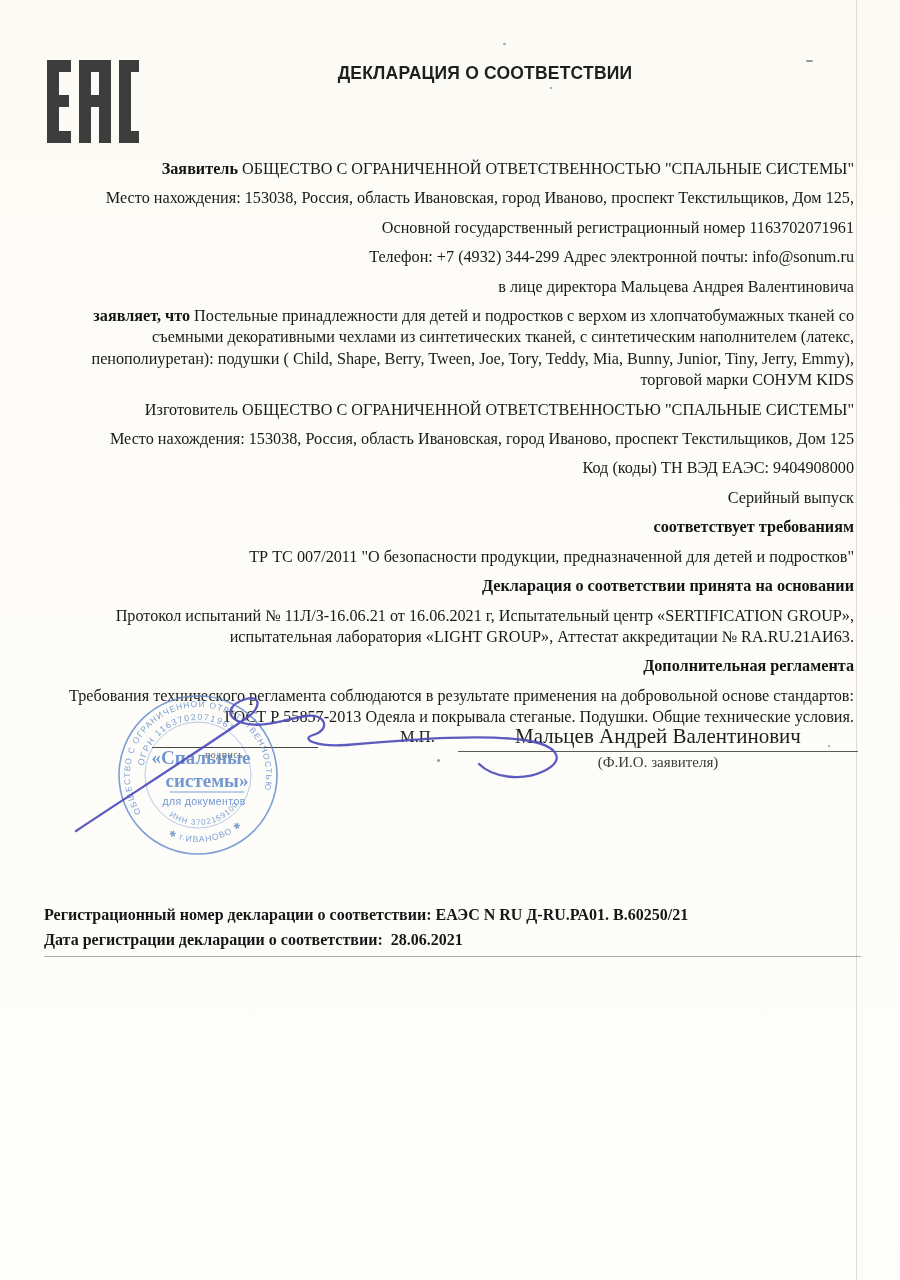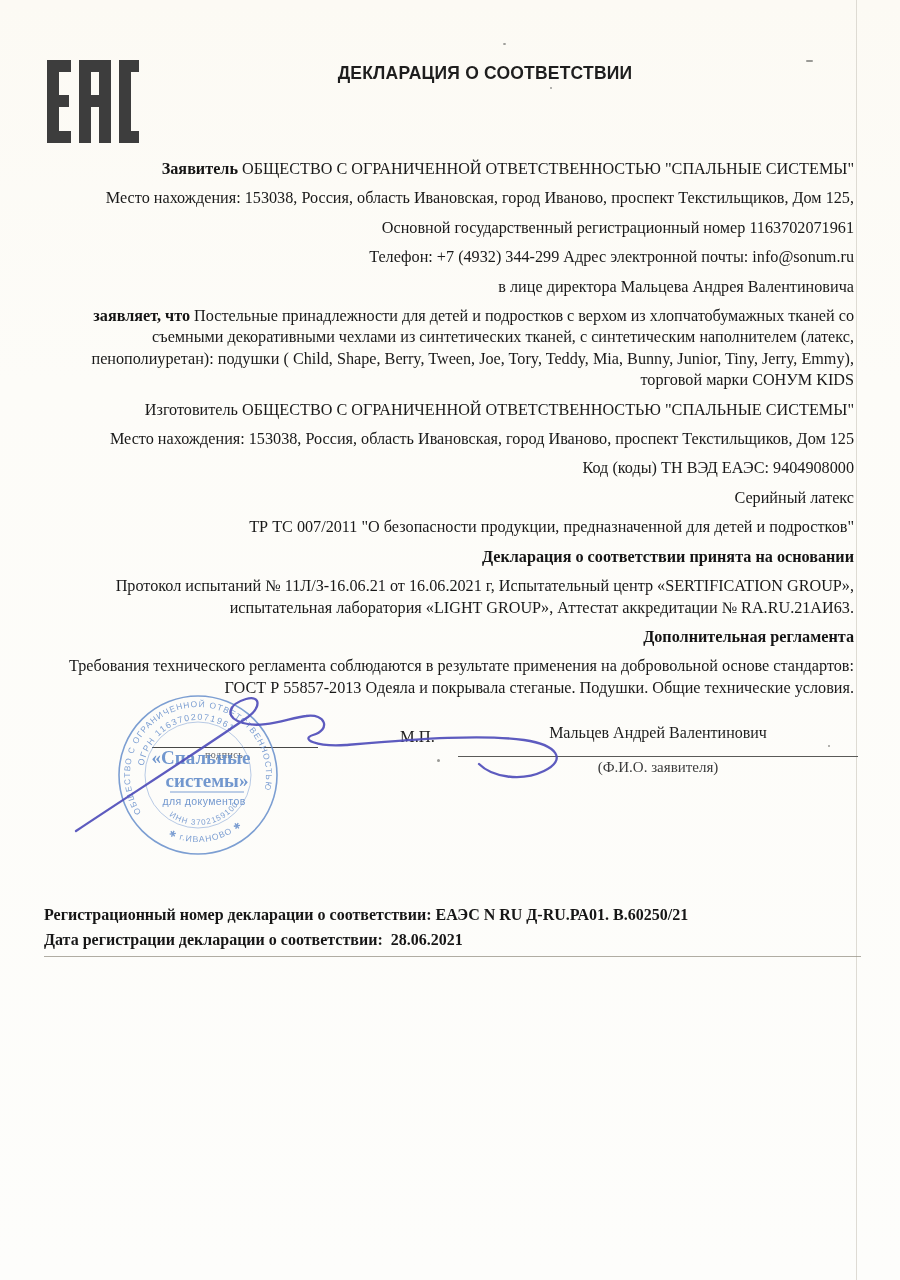--- a/index.html
+++ b/index.html
@@ -31,21 +31,21 @@
     position:absolute;left:44px;top:151px;width:818px;
     font-size:16.2px;line-height:21.4px;color:#191919;
   }
   .doc-body p{margin:8px;white-space:pre-wrap;text-align:right;}
   .doc-body p.gap{margin-top:19px;}
   .doc-body b{font-weight:bold;color:#141414;}
   
   .mp-label{position:absolute;left:400px;top:727px;font-size:16.5px;color:#222;}
   .name-block{position:absolute;left:458px;top:724px;width:400px;text-align:center;}
   .name-line{
-    font-size:16px;color:#1d1d1d;padding-bottom:14px;
+    font-size:21px;color:#1d1d1d;padding-bottom:2px;
     border-bottom:1.5px solid #5a5a58;
   }
   .name-caption{font-size:15px;color:#3c3c3c;margin-top:2px;}
   .sign-line{position:absolute;left:152px;top:747px;width:166px;border-top:1.5px solid #474745;}
   .sign-caption{
     position:absolute;left:205px;top:749px;font-size:10px;
     color:rgba(55,55,60,.8);letter-spacing:.5px;
   }
   .stamp-svg{position:absolute;left:108px;top:685px;width:180px;height:180px;opacity:.88;}
   .sig-overlay{position:absolute;left:0;top:0;width:900px;height:1280px;pointer-events:none;}
@@ -95,21 +95,22 @@
   <div class="doc-body">
       <p class="para"><b>Заявитель</b><span> ОБЩЕСТВО С ОГРАНИЧЕННОЙ ОТВЕТСТВЕННОСТЬЮ "СПАЛЬНЫЕ СИСТЕМЫ"</span></p>
       <p class="para"><span>Место нахождения: 153038, Россия, область Ивановская, город Иваново, проспект Текстильщиков, Дом 125,</span></p>
       <p class="para"><span>Основной государственный регистрационный номер 1163702071961</span></p>
       <p class="para"><span>Телефон: +7 (4932) 344-299 Адрес электронной почты: info@sonum.ru</span></p>
       <p class="para"><span>в лице директора Мальцева Андрея Валентиновича</span></p>
       <p class="para"><b>заявляет, что</b><span> Постельные принадлежности для детей и подростков с верхом из хлопчатобумажных тканей со съемными декоративными чехлами из синтетических тканей, с синтетическим наполнителем (латекс, пенополиуретан): подушки ( Child, Shape, Berry, Tween, Joe, Tory, Teddy, Mia, Bunny, Junior, Tiny, Jerry, Emmy), торговой марки СОНУМ KIDS</span></p>
       <p class="para"><span>Изготовитель ОБЩЕСТВО С ОГРАНИЧЕННОЙ ОТВЕТСТВЕННОСТЬЮ "СПАЛЬНЫЕ СИСТЕМЫ"</span></p>
       <p class="para"><span>Место нахождения: 153038, Россия, область Ивановская, город Иваново, проспект Текстильщиков, Дом 125</span></p>
       <p class="para"><span>Код (коды) ТН ВЭД ЕАЭС: 9404908000</span></p>
-      <p class="para"><span>Серийный латекс</span></p>
+      <p class="para"><span>Серийный выпуск</span></p>
+      <p class="para"><b>соответствует требованиям</b></p>
       <p class="para"><span>ТР ТС 007/2011 "О безопасности продукции, предназначенной для детей и подростков"</span></p>
       <p class="para"><b>Декларация о соответствии принята на основании</b></p>
       <p class="para"><span>Протокол испытаний № 11Л/З-16.06.21 от 16.06.2021 г, Испытательный центр «SERTIFICATION GROUP», испытательная лаборатория «LIGHT GROUP», Аттестат аккредитации № RA.RU.21АИ63.</span></p>
       <p class="para"><b>Дополнительная регламента</b></p>
       <p class="para"><span>Требования технического регламента соблюдаются в результате применения на добровольной основе стандартов: ГОСТ Р 55857-2013 Одеяла и покрывала стеганые. Подушки. Общие технические условия.</span></p>
     </div>
 
   <div class="mp-label">М.П.</div>
 
   <div class="name-block">

